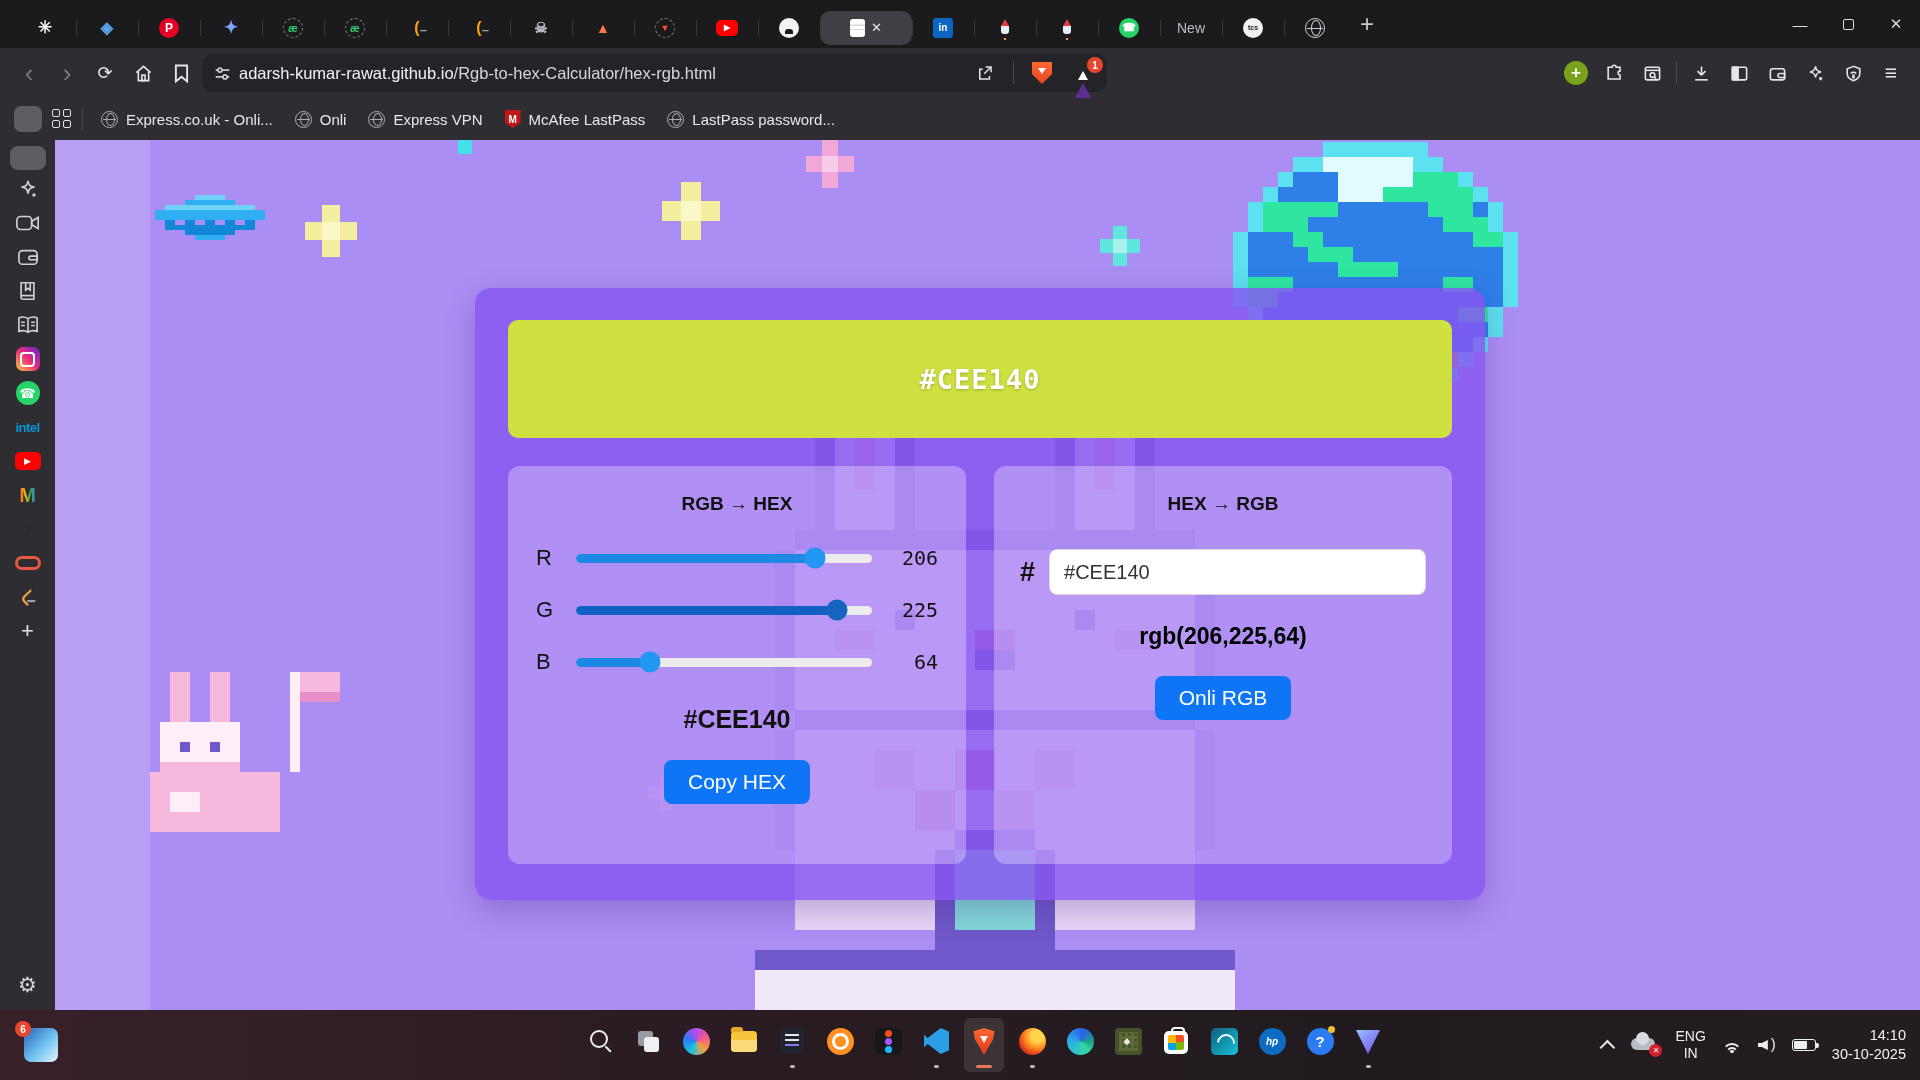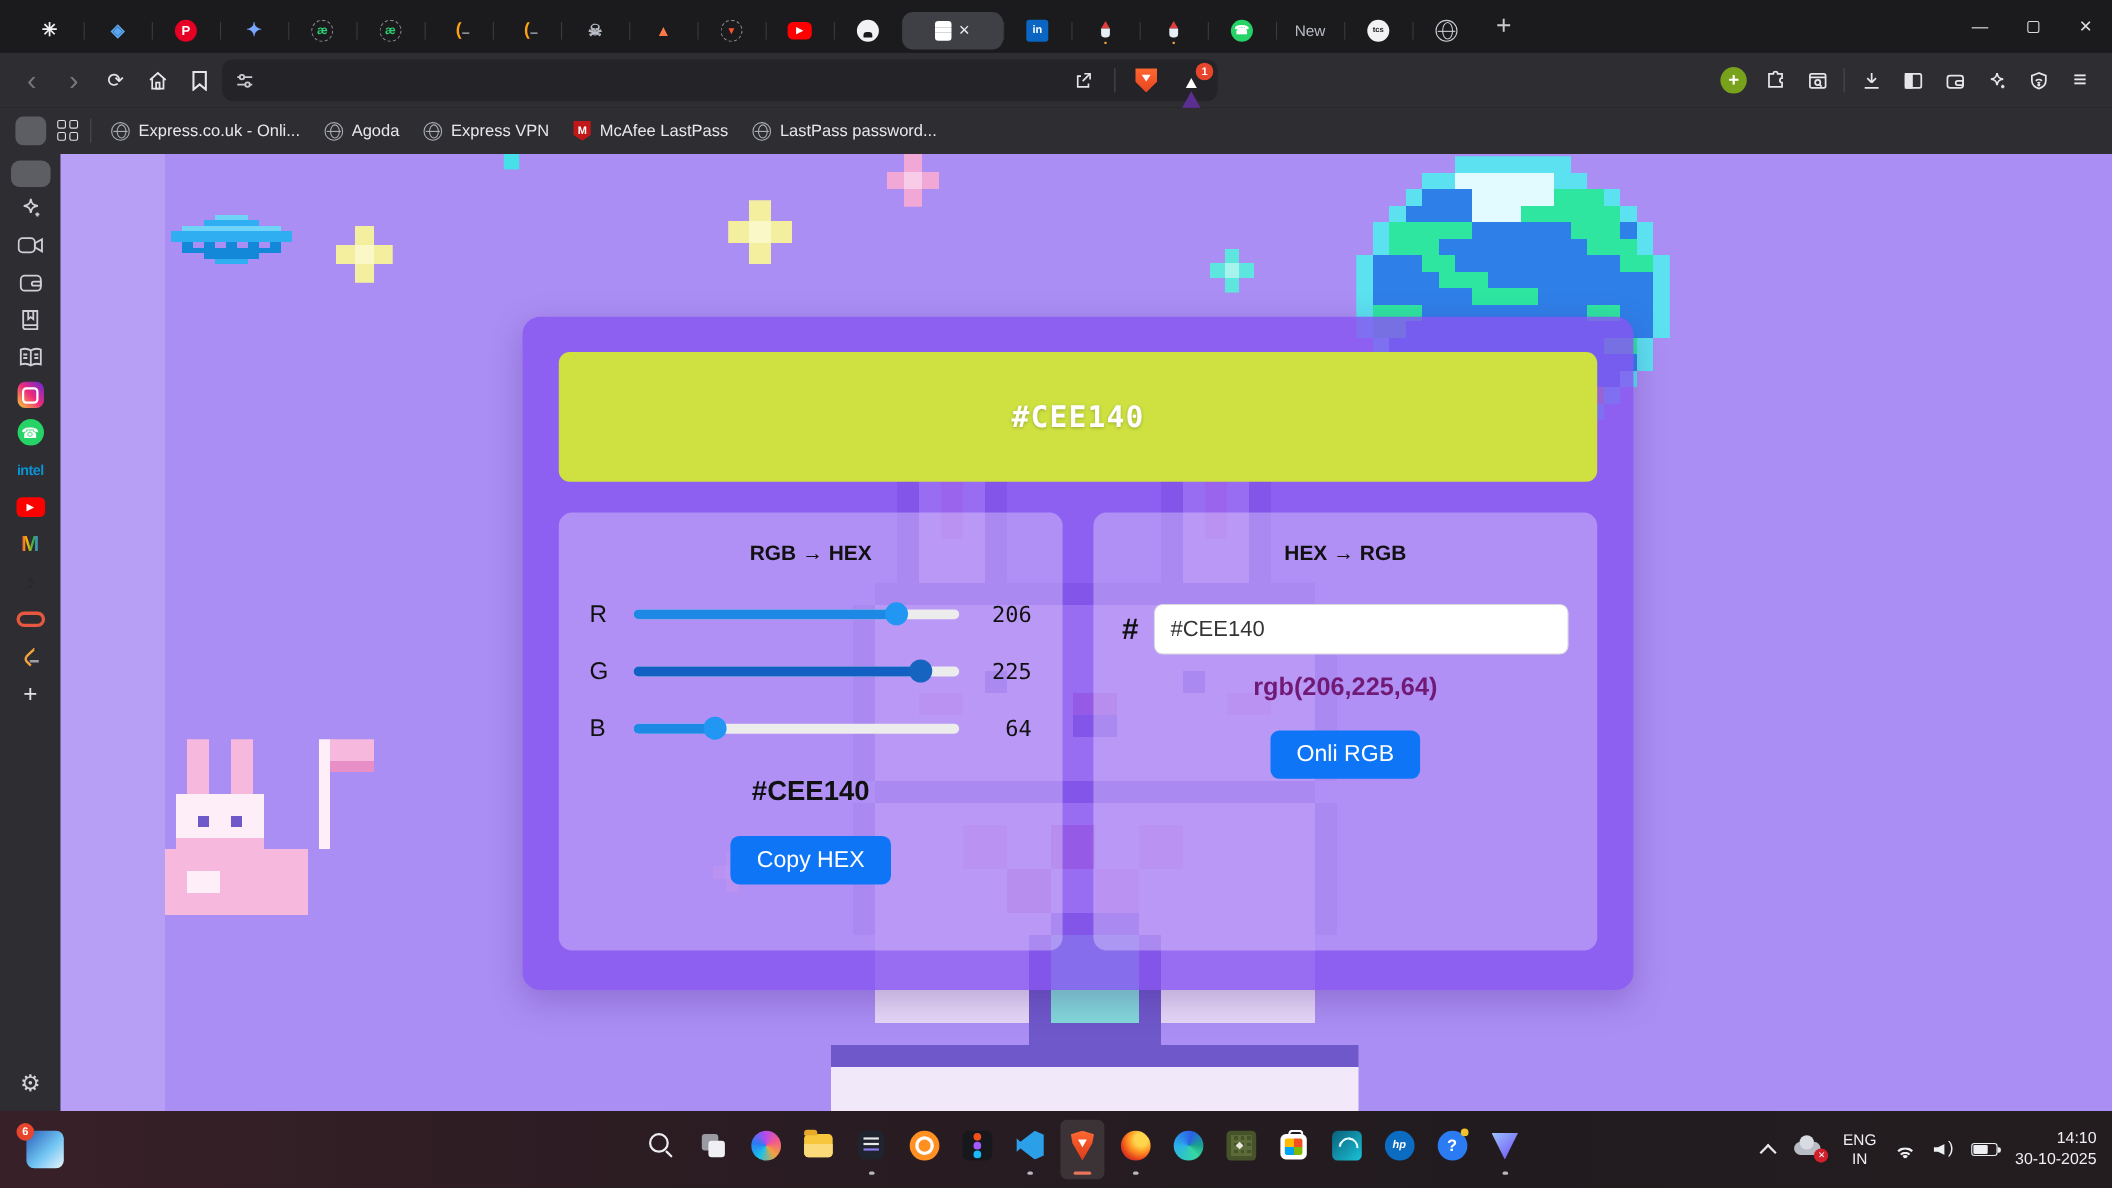--- a/index.html
+++ b/index.html
@@ -156,21 +156,21 @@
   .sl-value { flex:1; text-align:right; font-family:"DejaVu Sans Mono", monospace;
     font-size:20px; color:#111; }
   .hex-result { margin-top:30px; font-size:25px; font-weight:700; color:#111; }
   .btn { margin-top:26px; background:#0e76f6; color:#fff; border:none; border-radius:8px;
     font-family:"Liberation Sans", sans-serif; font-size:21px; padding:10px 24px; cursor:pointer; }
 
   .hexrow { display:flex; align-items:center; gap:14px; width:100%; margin-top:34px; padding:0 4px; }
   .hash { font-size:27px; font-weight:700; color:#111; }
   .hex-input { flex:1; height:46px; border:1px solid #d8d8de; border-radius:8px; background:#fff;
     font-size:20px; color:#333; padding:0 14px; font-family:"Liberation Sans", sans-serif; }
-  .rgb-result { margin-top:16px; font-size:23px; font-weight:700; color:#701a75; }
+  .rgb-result { margin-top:28px; font-size:23px; font-weight:700; color:#000000; }
 
   
   .taskbar { position:absolute; left:0; bottom:0; width:100%; height:70px;
     background:linear-gradient(90deg,#382028 0%,#2a1c22 35%,#211b1f 70%,#241d20 100%);
     display:flex; align-items:center; }
   .tk-weather { position:absolute; left:24px; top:50%; transform:translateY(-50%);
     width:34px; height:34px; border-radius:7px;
     background:linear-gradient(135deg,#2b5fb8 0%,#6fc3f2 55%,#e8f4fb 100%); }
   .tk-weather .badge { top:-7px; left:-9px; right:auto; }
   .tk-center { position:absolute; left:50%; transform:translateX(-50%); display:flex;
@@ -342,20 +342,21 @@
       <svg width="15" height="19" viewBox="0 0 16 20" fill="none" stroke="#e6e6ea" stroke-width="2">
           <path d="M2 1.5h12v17l-6-5-6 5z"></path>
         </svg>
     </span>
     <div class="urlpill">
       <svg width="17" height="17" viewBox="0 0 20 20" stroke="#c9c9cf" stroke-width="2" fill="none">
           <path d="M2 6h16M2 14h16"></path>
           <circle cx="7" cy="6" r="2.4" fill="#242428"></circle>
           <circle cx="13" cy="14" r="2.4" fill="#242428"></circle>
         </svg>
+      <span class="url-text"><span class="host">adarsh-kumar-rawat.github.io</span><span class="path">/Rgb-to-hex-Calculator/hex-rgb.html</span></span>
       <span class="url-spacer"></span>
       <span class="tbtn">
         <svg width="18" height="18" viewBox="0 0 24 24" fill="none" stroke="#e6e6ea" stroke-width="2">
             <path d="M9 7H5v13h13v-4"></path>
             <path d="M13 4h7v7"></path>
             <path d="M20 4 11 13"></path>
           </svg>
       </span>
       <span class="tb-sep"></span>
       <span class="tbtn">
@@ -430,21 +431,21 @@
         <i></i>
       </span>
     <span class="bm-sep"></span>
     <div id="bookmarks" style="display:flex;align-items:center;gap:6px;">
         <div class="bookmark">
           <span class="fav ic-gray-globe"></span>
           <span class="lbl">Express.co.uk - Onli...</span>
         </div>
         <div class="bookmark">
           <span class="fav ic-gray-globe"></span>
-          <span class="lbl">Agoda</span>
+          <span class="lbl">Onli</span>
         </div>
         <div class="bookmark">
           <span class="fav ic-gray-globe"></span>
           <span class="lbl">Express VPN</span>
         </div>
         <div class="bookmark">
           <span class="fav ic-mcafee"></span>
           <span class="lbl">McAfee LastPass</span>
         </div>
         <div class="bookmark">

